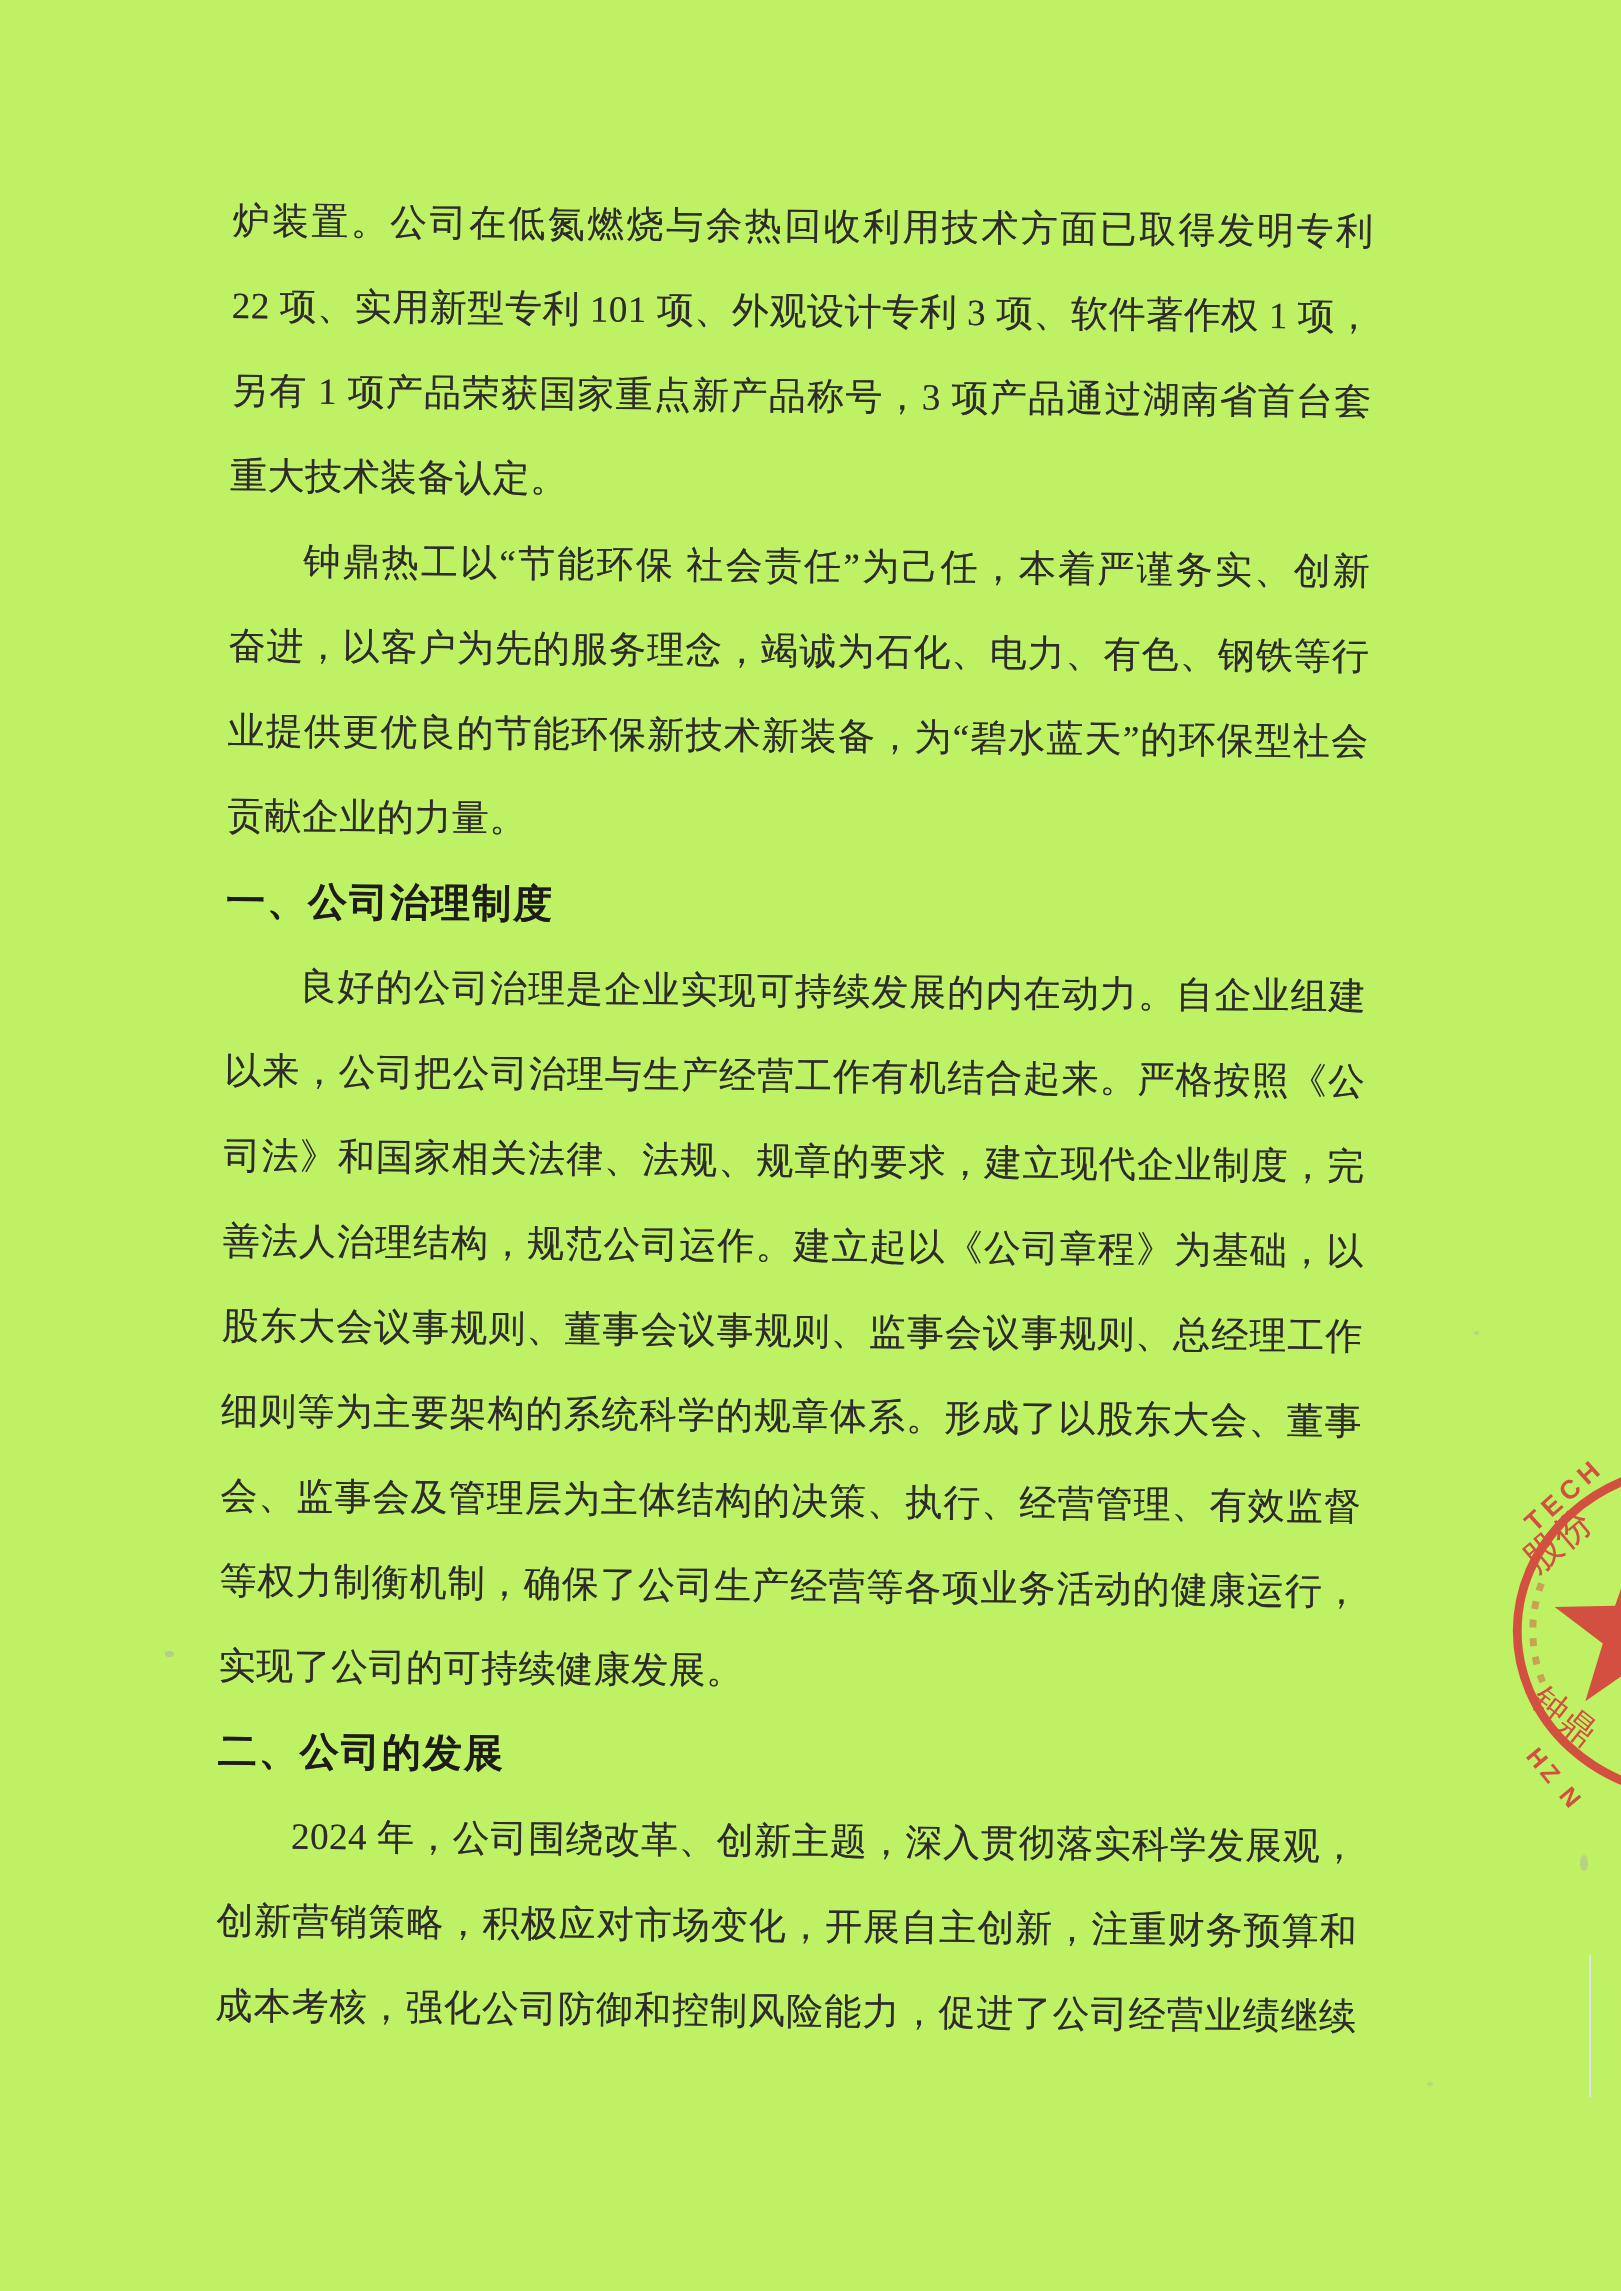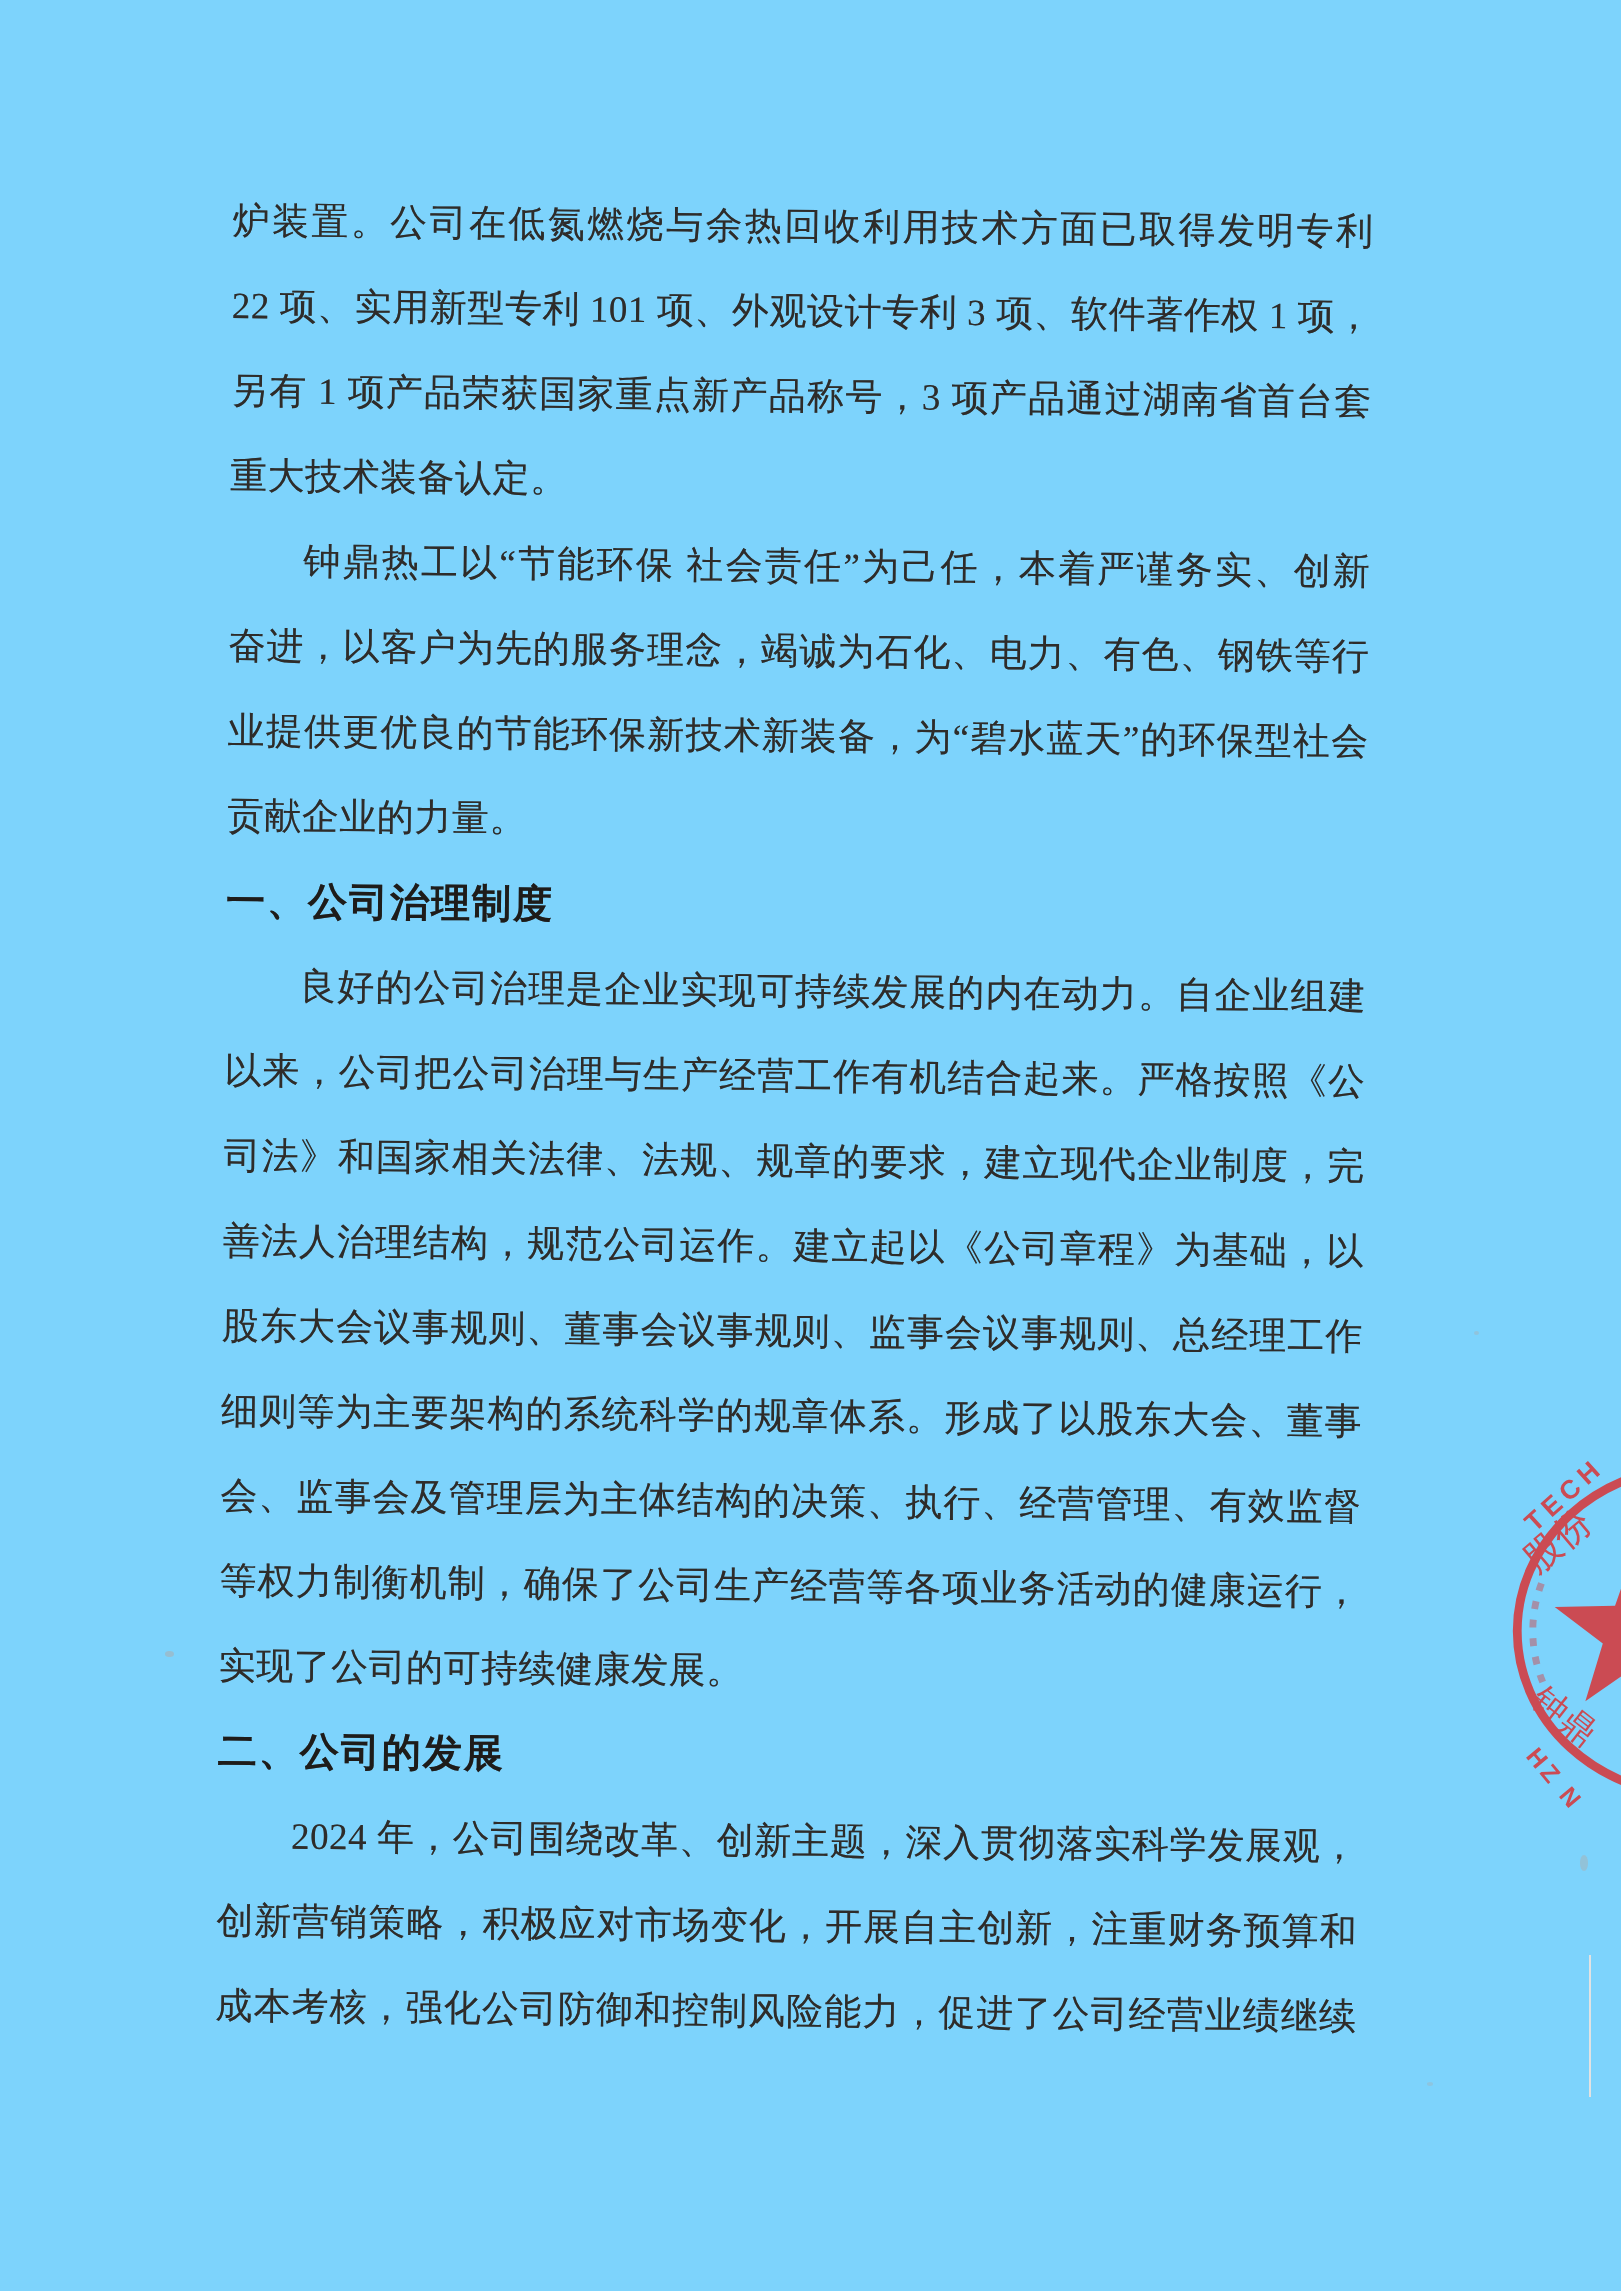--- a/index.html
+++ b/index.html
@@ -1,19 +1,19 @@
 <!DOCTYPE html>
 <html><head>
 <meta charset="utf-8">
 <style>
   html,body{margin:0;padding:0;background:#9a9a9a;}
   .page{
     position:relative;
     width:1621px;height:2292px;
-    background:#7dd3fc;
+    background:#bef264;
     overflow:hidden;
     font-family:"Liberation Serif","DejaVu Serif",serif;
   }
   
   .text-layer{
     position:absolute;
     left:233px;top:178px;width:1141px;
     transform:rotate(0.55deg);
     transform-origin:0 0;
     color:#2e2c2a;

